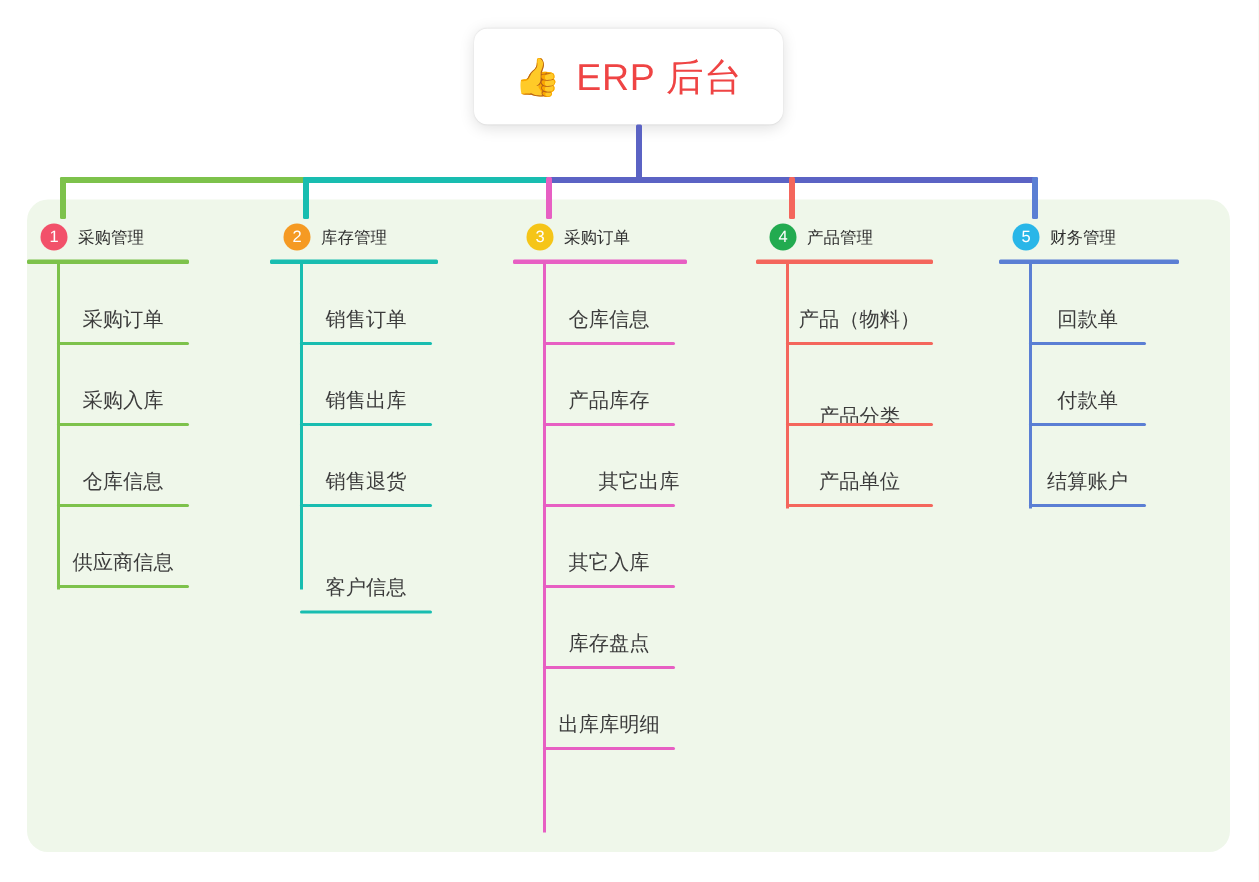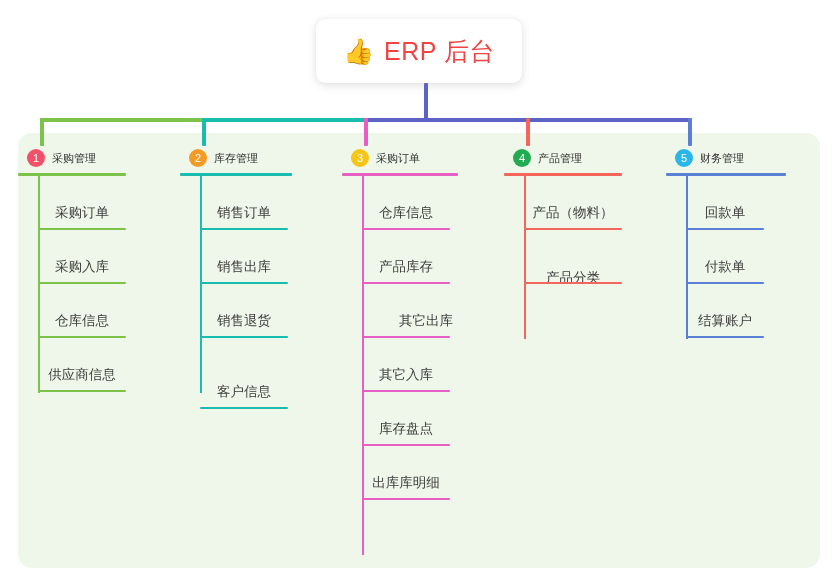--- a/index.html
+++ b/index.html
@@ -172,20 +172,24 @@
         <div class="branch" style="height: 163px; background: rgb(244, 102, 92);"></div>
         <div class="leaves" style="width: 98px;">
           <div class="leaf" style="height: 54px;">
             <div class="leaf-label" style="top: 28px;">产品（物料）</div>
             <div class="leaf-rule" style="top: 52px; width: 98px; background: rgb(244, 102, 92);"></div>
           </div>
           <div class="leaf" style="height: 54px;">
             <div class="leaf-label" style="top: 39px;">产品分类</div>
             <div class="leaf-rule" style="top: 52px; width: 98px; background: rgb(244, 102, 92);"></div>
           </div>
+          <div class="leaf" style="height: 54px;">
+            <div class="leaf-label" style="top: 28px;">产品单位</div>
+            <div class="leaf-rule" style="top: 52px; width: 98px; background: rgb(244, 102, 92);"></div>
+          </div>
         </div>
       </div>
       <div class="col" style="left: 666px; width: 130px;">
         <div class="col-head">
           <span class="badge" style="background: rgb(41, 182, 232);">5</span>
           <span class="col-title">财务管理</span>
         </div>
         <div class="head-rule" style="width: 120px; background: rgb(91, 127, 212);"></div>
         <div class="branch" style="height: 163px; background: rgb(91, 127, 212);"></div>
         <div class="leaves" style="width: 78px;">

